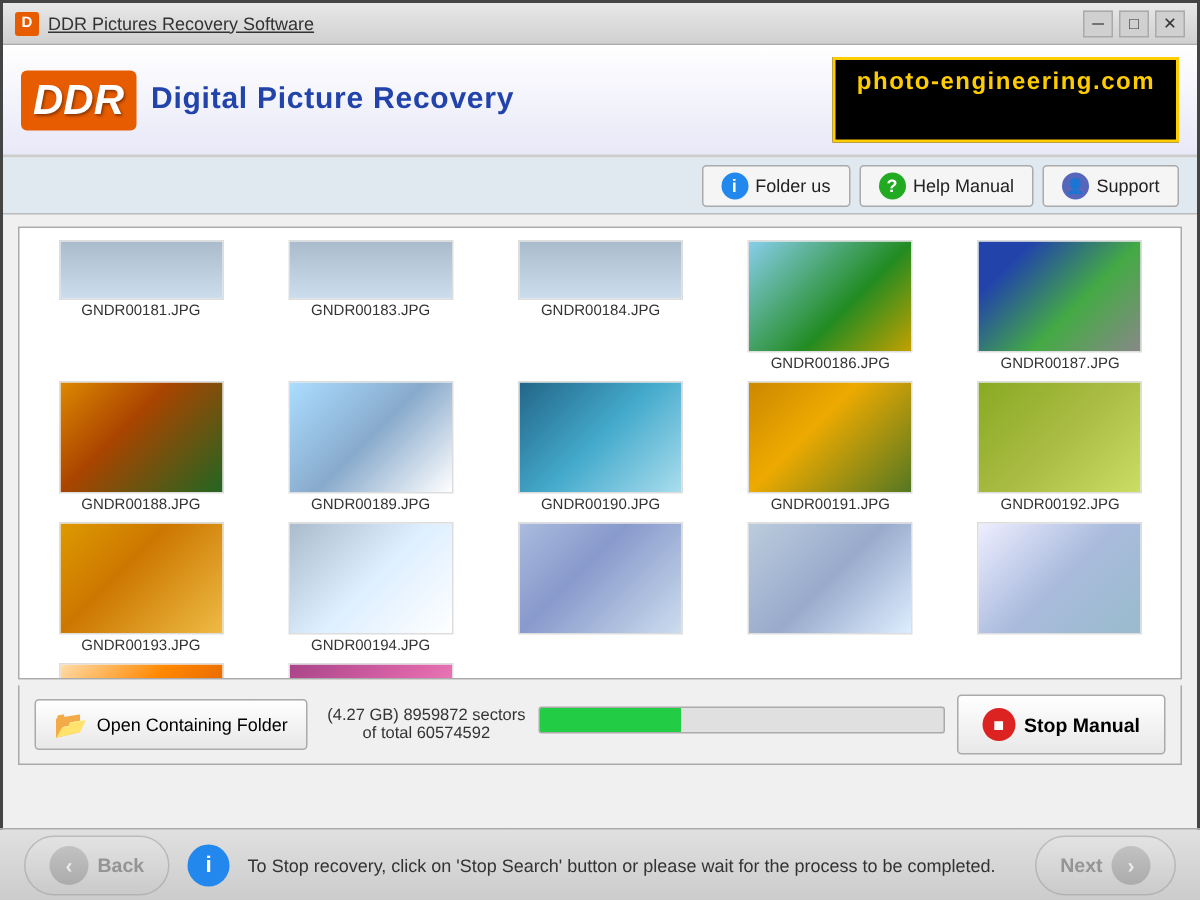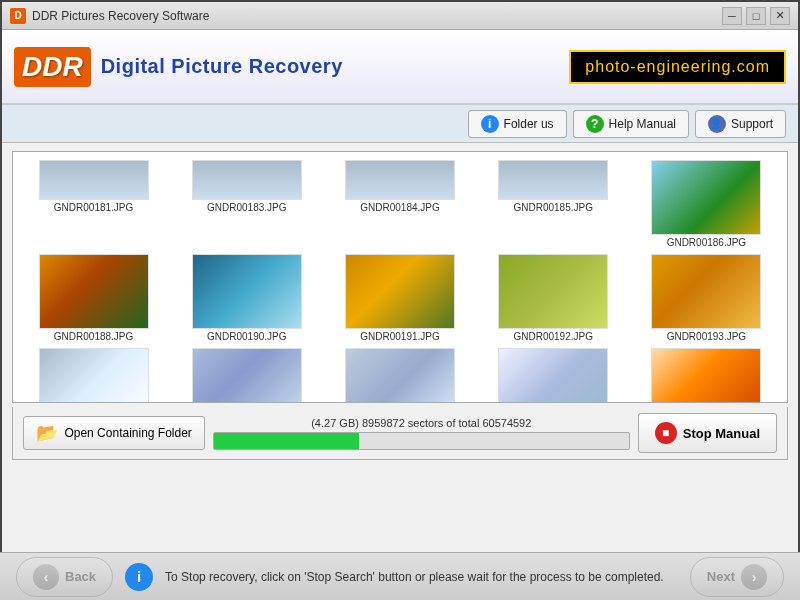--- a/index.html
+++ b/index.html
@@ -30,41 +30,41 @@
       margin-right: 6px;
       font-weight: bold;
       color: white;
       font-size: 10px;
       display: flex; align-items: center; justify-content: center;
     }
     #titlebar-text {
       font-size: 12px;
       color: #333;
       flex: 1;
+      text-decoration: underline;
     }
     #titlebar-controls {
       display: flex;
       gap: 4px;
     }
     .win-btn {
       width: 20px; height: 18px;
       background: #d0d0d0;
       border: 1px solid #aaa;
       display: flex; align-items: center; justify-content: center;
       font-size: 11px;
       cursor: pointer;
       color: #333;
     }
 
     
     #header {
       background: linear-gradient(to bottom, #ffffff, #e8e8f8);
       padding: 8px 12px;
       display: flex;
-      align-items: center;
       border-bottom: 2px solid #ccc;
       height: 75px;
     }
     #logo-area {
       display: flex;
       align-items: center;
       flex: 1;
     }
     #ddr-logo {
       background: #e85c00;
@@ -80,21 +80,21 @@
     #app-title {
       font-size: 20px;
       font-weight: bold;
       color: #2244aa;
       letter-spacing: 0.5px;
     }
     #website-badge {
       background: #000;
       color: #ffcc00;
       font-size: 16px;
-      font-weight: normal;
+      font-weight: bold;
       padding: 6px 14px;
       border: 2px solid #ffcc00;
       letter-spacing: 1px;
     }
 
     
     #nav-bar {
       background: #e0e8f0;
       padding: 5px 12px;
       display: flex;
@@ -123,21 +123,21 @@
       display: flex; align-items: center; justify-content: center;
       font-size: 12px;
       font-weight: bold;
     }
     .info-icon { background: #2288ee; color: white; }
     .help-icon { background: #22aa22; color: white; }
     .support-icon { background: #5566bb; color: white; font-size: 10px; }
 
     
     #main-content {
-      height: 252px;
+      height: 302px;
       background: white;
       margin: 8px 10px 4px 10px;
       border: 1px solid #aaa;
       overflow: hidden;
       position: relative;
     }
 
     #image-grid {
       display: grid;
       grid-template-columns: repeat(5, 1fr);
@@ -211,21 +211,21 @@
       cursor: pointer;
       font-size: 12px;
       white-space: nowrap;
     }
     .folder-icon {
       font-size: 18px;
     }
     #progress-area {
       flex: 1;
       display: flex;
-      flex-direction: column;
+      flex-direction: row;
       gap: 3px;
     }
     #progress-info {
       font-size: 11px;
       color: #333;
       text-align: center;
     }
     #progress-bar-bg {
       width: 100%;
       height: 18px;
@@ -361,30 +361,34 @@
       </div>
       <div class="img-cell">
         <div class="img-thumb thumb-top" style="height: 42px; position: relative; overflow: hidden;"></div>
         <div class="img-label">GNDR00183.JPG</div>
       </div>
       <div class="img-cell">
         <div class="img-thumb thumb-top" style="height: 42px; position: relative; overflow: hidden;"></div>
         <div class="img-label">GNDR00184.JPG</div>
       </div>
       <div class="img-cell">
-        <div class="img-thumb thumb-top" style="height: 42px; position: relative; overflow: hidden;"></div>
-        <div class="img-label">GNDR00185.JPG</div>
-      </div>
-      <div class="img-cell">
         <div class="img-thumb thumb-1" style="position: relative; overflow: hidden;"></div>
         <div class="img-label">GNDR00186.JPG</div>
       </div>
       <div class="img-cell">
+        <div class="img-thumb thumb-2" style="position: relative; overflow: hidden;"></div>
+        <div class="img-label">GNDR00187.JPG</div>
+      </div>
+      <div class="img-cell">
         <div class="img-thumb thumb-3" style="position: relative; overflow: hidden;"></div>
         <div class="img-label">GNDR00188.JPG</div>
+      </div>
+      <div class="img-cell">
+        <div class="img-thumb thumb-4" style="position: relative; overflow: hidden;"></div>
+        <div class="img-label">GNDR00189.JPG</div>
       </div>
       <div class="img-cell">
         <div class="img-thumb thumb-5" style="position: relative; overflow: hidden;"></div>
         <div class="img-label">GNDR00190.JPG</div>
       </div>
       <div class="img-cell">
         <div class="img-thumb thumb-6" style="position: relative; overflow: hidden;"></div>
         <div class="img-label">GNDR00191.JPG</div>
       </div>
       <div class="img-cell">

